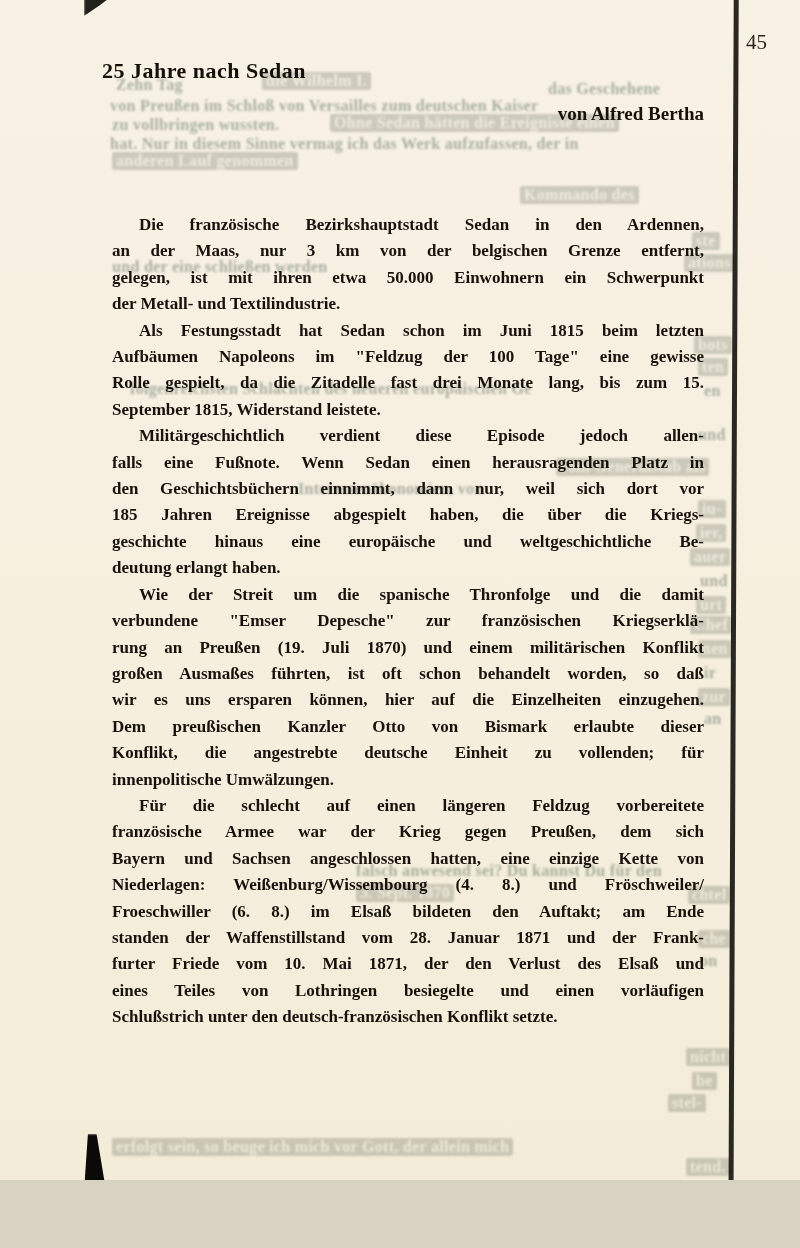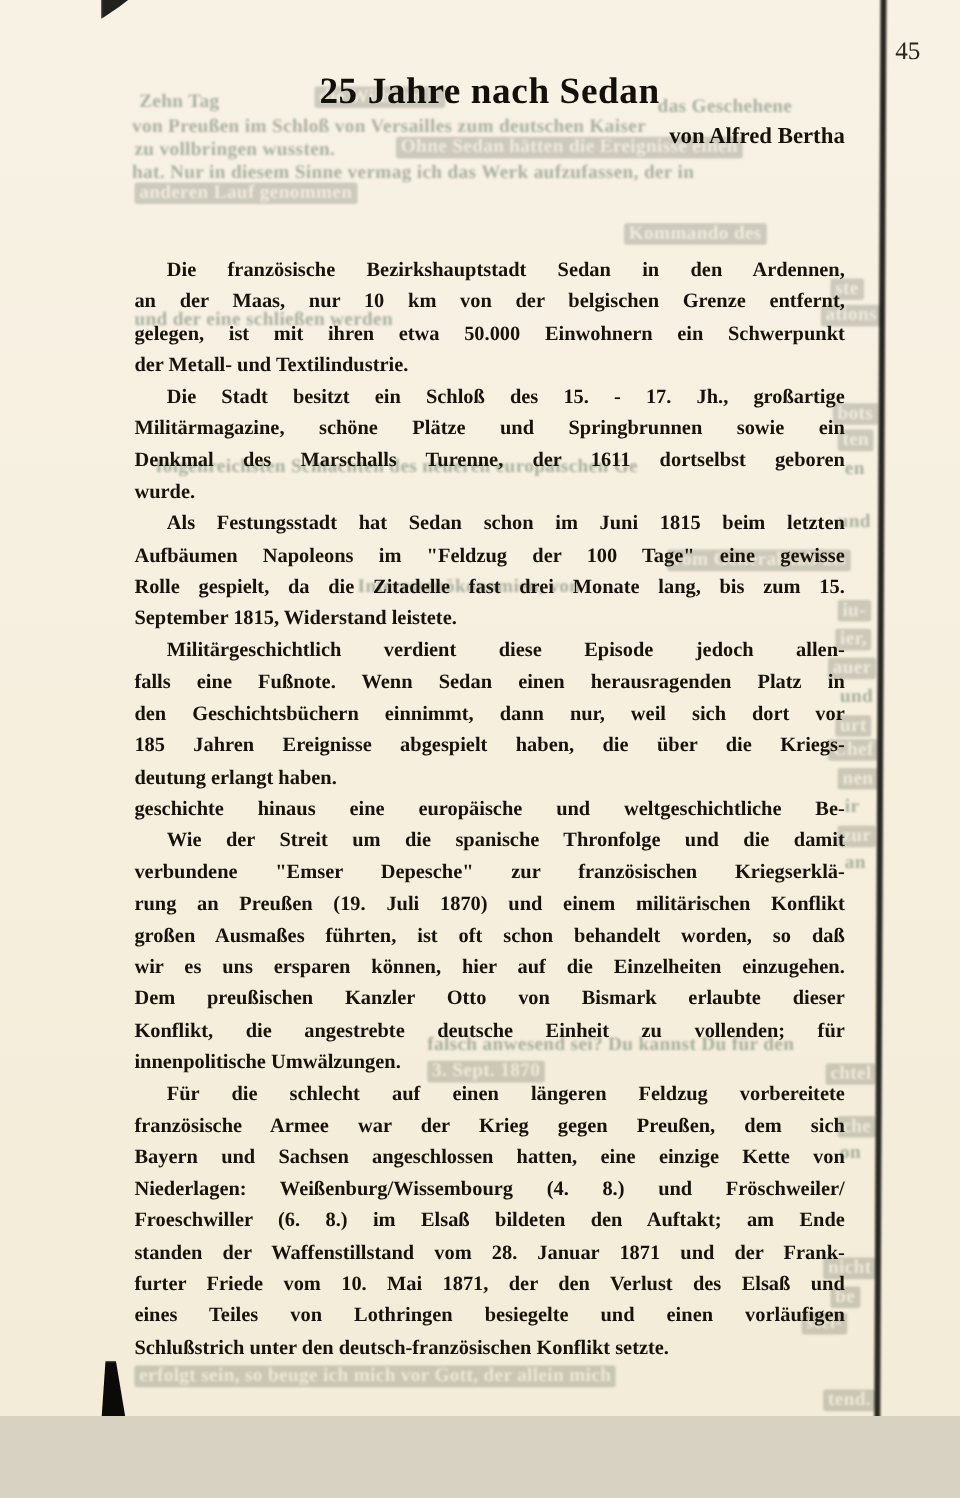--- a/index.html
+++ b/index.html
@@ -16,22 +16,22 @@
     color:var(--bleed,#5c7060);opacity:.5;filter:blur(1.1px);letter-spacing:.3px;
   }
   .bleed.band{
     background:rgba(74,82,68,.45);color:rgba(246,242,228,.85);
     padding:0 4px;border-radius:2px;opacity:.55;
   }
   .page-number{
     position:absolute;top:30px;left:746px;font-size:21px;font-weight:400;color:#2a241c;
   }
   .title{
-    position:absolute;top:58px;left:112px;width:592px;margin:0;
-    text-align:center;font-size:31px;font-weight:700;letter-spacing:.5px;color:#130f0a;
+    position:absolute;top:58px;left:102px;width:592px;margin:0;
+    text-align:left;font-size:22px;font-weight:700;letter-spacing:.5px;color:#130f0a;
   }
   .byline{
     position:absolute;top:103px;left:112px;width:592px;
     text-align:right;font-size:19px;font-weight:700;color:#171209;
   }
   .body{
     position:absolute;top:192px;left:112px;width:592px;
     font-size:17px;font-weight:700;color:var(--ink,#17120c);margin-top:20px;
   }
   .para{margin:0;}
@@ -107,43 +107,37 @@
 
   <div class="page-number">45</div>
 
   <h1 class="title">25 Jahre nach Sedan</h1>
 
   <div class="byline">von Alfred Bertha</div>
 
   <div class="body" id="article-body">
       <div class="para">
         <div class="line first just">Die französische Bezirkshauptstadt Sedan in den Ardennen,</div>
-        <div class="line just">an der Maas, nur 10 km von der belgischen Grenze entfernt,</div>
+        <div class="line just">an der Maas, nur 3 km von der belgischen Grenze entfernt,</div>
         <div class="line just">gelegen, ist mit ihren etwa 50.000 Einwohnern ein Schwerpunkt</div>
         <div class="line">der Metall- und Textilindustrie.</div>
-      </div>
-      <div class="para">
-        <div class="line first just">Die Stadt besitzt ein Schloß des 15. - 17. Jh., großartige</div>
-        <div class="line just">Militärmagazine, schöne Plätze und Springbrunnen sowie ein</div>
-        <div class="line just">Denkmal des Marschalls Turenne, der 1611 dortselbst geboren</div>
-        <div class="line">wurde.</div>
       </div>
       <div class="para">
         <div class="line first just">Als Festungsstadt hat Sedan schon im Juni 1815 beim letzten</div>
         <div class="line just">Aufbäumen Napoleons im "Feldzug der 100 Tage" eine gewisse</div>
         <div class="line just">Rolle gespielt, da die Zitadelle fast drei Monate lang, bis zum 15.</div>
         <div class="line">September 1815, Widerstand leistete.</div>
       </div>
       <div class="para">
         <div class="line first just">Militärgeschichtlich verdient diese Episode jedoch allen-</div>
         <div class="line just">falls eine Fußnote. Wenn Sedan einen herausragenden Platz in</div>
         <div class="line just">den Geschichtsbüchern einnimmt, dann nur, weil sich dort vor</div>
         <div class="line just">185 Jahren Ereignisse abgespielt haben, die über die Kriegs-</div>
+        <div class="line just">geschichte hinaus eine europäische und weltgeschichtliche Be-</div>
         <div class="line">deutung erlangt haben.</div>
-        <div class="line just">geschichte hinaus eine europäische und weltgeschichtliche Be-</div>
       </div>
       <div class="para">
         <div class="line first just">Wie der Streit um die spanische Thronfolge und die damit</div>
         <div class="line just">verbundene "Emser Depesche" zur französischen Kriegserklä-</div>
         <div class="line just">rung an Preußen (19. Juli 1870) und einem militärischen Konflikt</div>
         <div class="line just">großen Ausmaßes führten, ist oft schon behandelt worden, so daß</div>
         <div class="line just">wir es uns ersparen können, hier auf die Einzelheiten einzugehen.</div>
         <div class="line just">Dem preußischen Kanzler Otto von Bismark erlaubte dieser</div>
         <div class="line just">Konflikt, die angestrebte deutsche Einheit zu vollenden; für</div>
         <div class="line">innenpolitische Umwälzungen.</div>

